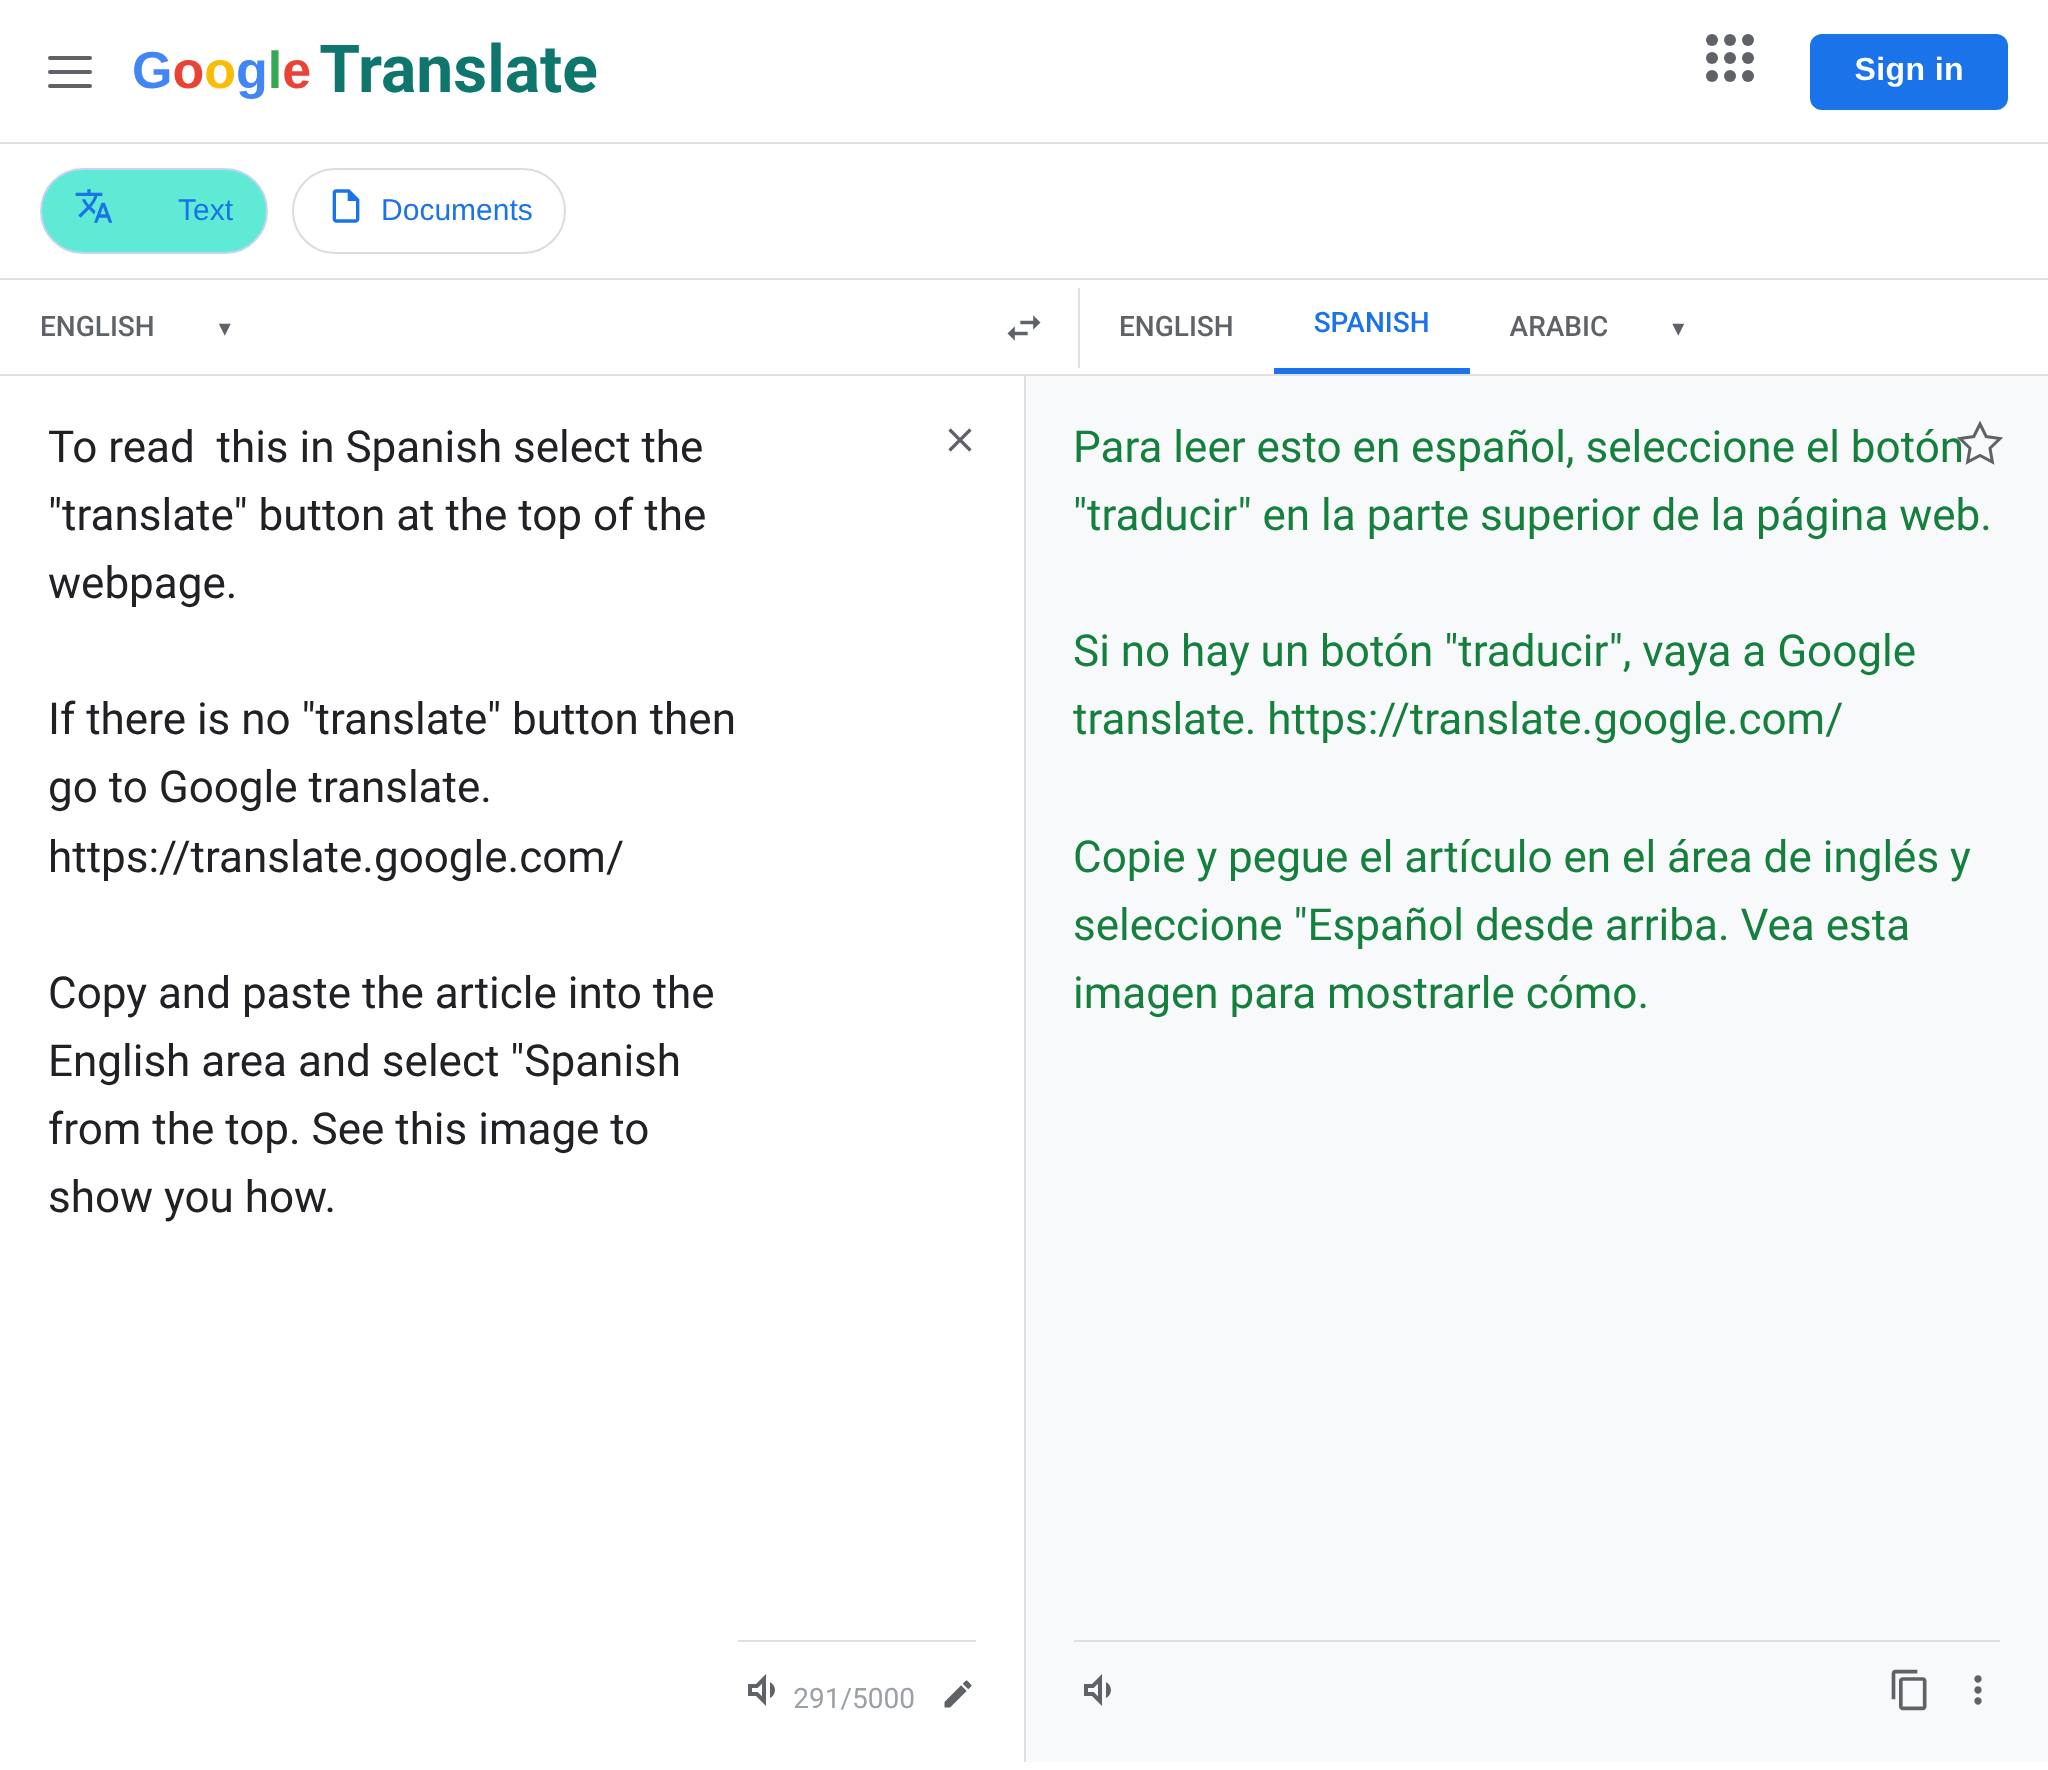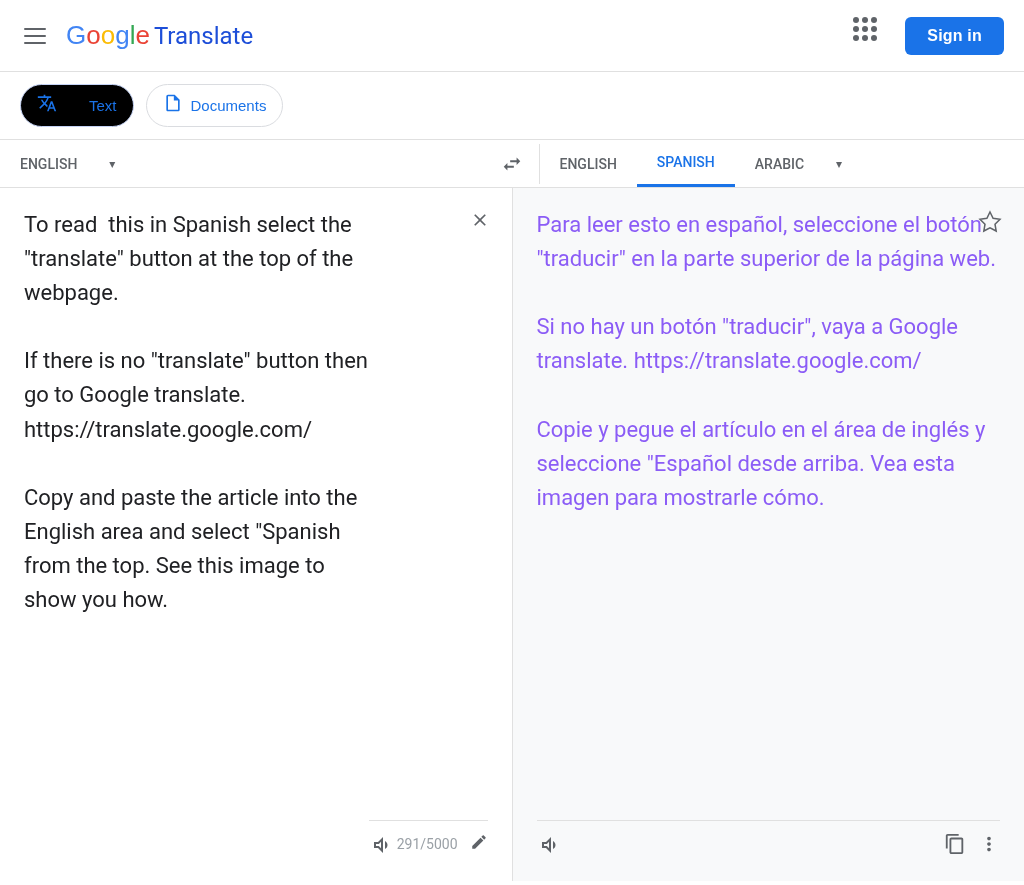--- a/index.html
+++ b/index.html
@@ -36,32 +36,32 @@
     .logo {
       display: flex;
       align-items: center;
       gap: 4px;
       font-size: 26px;
       font-weight: 400;
     }
     .logo-google {
       font-family: Arial, sans-serif;
       font-size: 26px;
-      font-weight: 400;
+      font-weight: 700;
     }
     .logo-g { color: #4285F4; }
     .logo-o1 { color: #EA4335; }
     .logo-o2 { color: #FBBC05; }
     .logo-g2 { color: #4285F4; }
     .logo-l { color: #34A853; }
     .logo-e { color: #EA4335; }
     .logo-translate {
-      font-size: 24px;
-      color: #1d4ed8;
-      font-weight: 400;
+      font-size: 33px;
+      color: #0f766e;
+      font-weight: 700;
     }
     .header-right {
       display: flex;
       align-items: flex-start;
       gap: 28px;
     }
     .grid-icon {
       width: 24px;
       height: 24px;
       display: grid;
@@ -104,21 +104,21 @@
       padding: 8px 16px;
       border-radius: 24px;
       border: 1px solid #dadce0;
       font-size: 15px;
       cursor: pointer;
       background: #fff;
       color: #1a73e8;
       font-weight: 500;
     }
     .tab-btn.active {
-      background: #000000;
+      background: #5eead4;
       border-color: #c5d3f5;
       gap: 32px;
     }
     .tab-icon {
       font-size: 18px;
     }
 
     
     .lang-bar {
       display: flex;
@@ -198,21 +198,21 @@
       flex-direction: column;
     }
     .input-text {
       font-size: 22px;
       color: #202124;
       line-height: 1.55;
       flex: 1;
     }
     .output-text {
       font-size: 22px;
-      color: #8b5cf6;
+      color: #15803d;
       line-height: 1.55;
       flex: 1;
     }
     .close-btn {
       position: absolute;
       top: 18px;
       right: 18px;
       cursor: pointer;
       color: #5f6368;
       font-size: 20px;
@@ -228,21 +228,21 @@
       color: #5f6368;
       font-size: 22px;
       background: none;
       border: none;
       padding: 4px;
     }
 
     
     .panel-footer {
       display: flex;
-      align-items: flex-start;
+      align-items: flex-end;
       justify-content: space-between;
       padding-top: 12px;
       border-top: 1px solid #e0e0e0;
       margin-top: auto;
     }
     .footer-left {
       display: flex;
       align-items: center;
       gap: 8px;
     }

